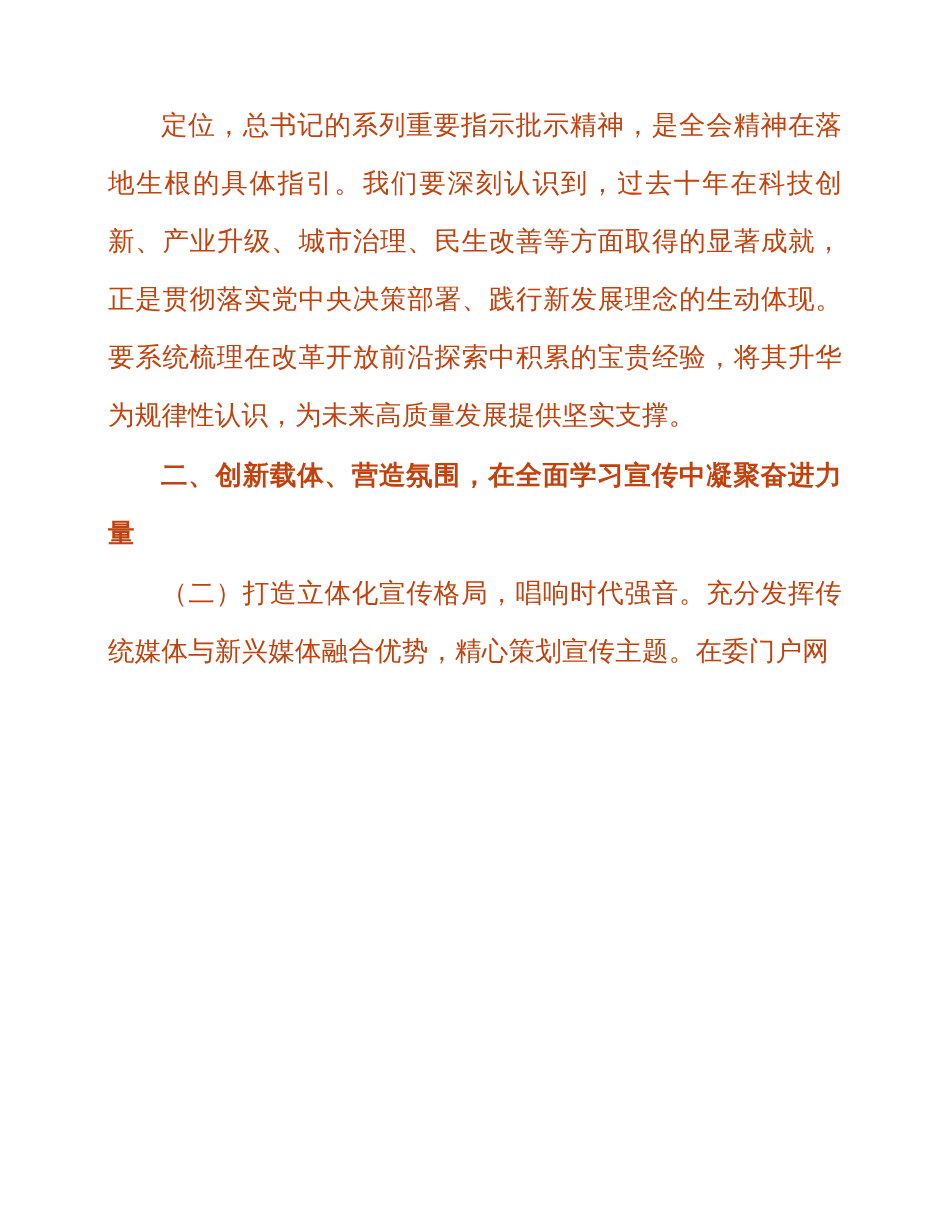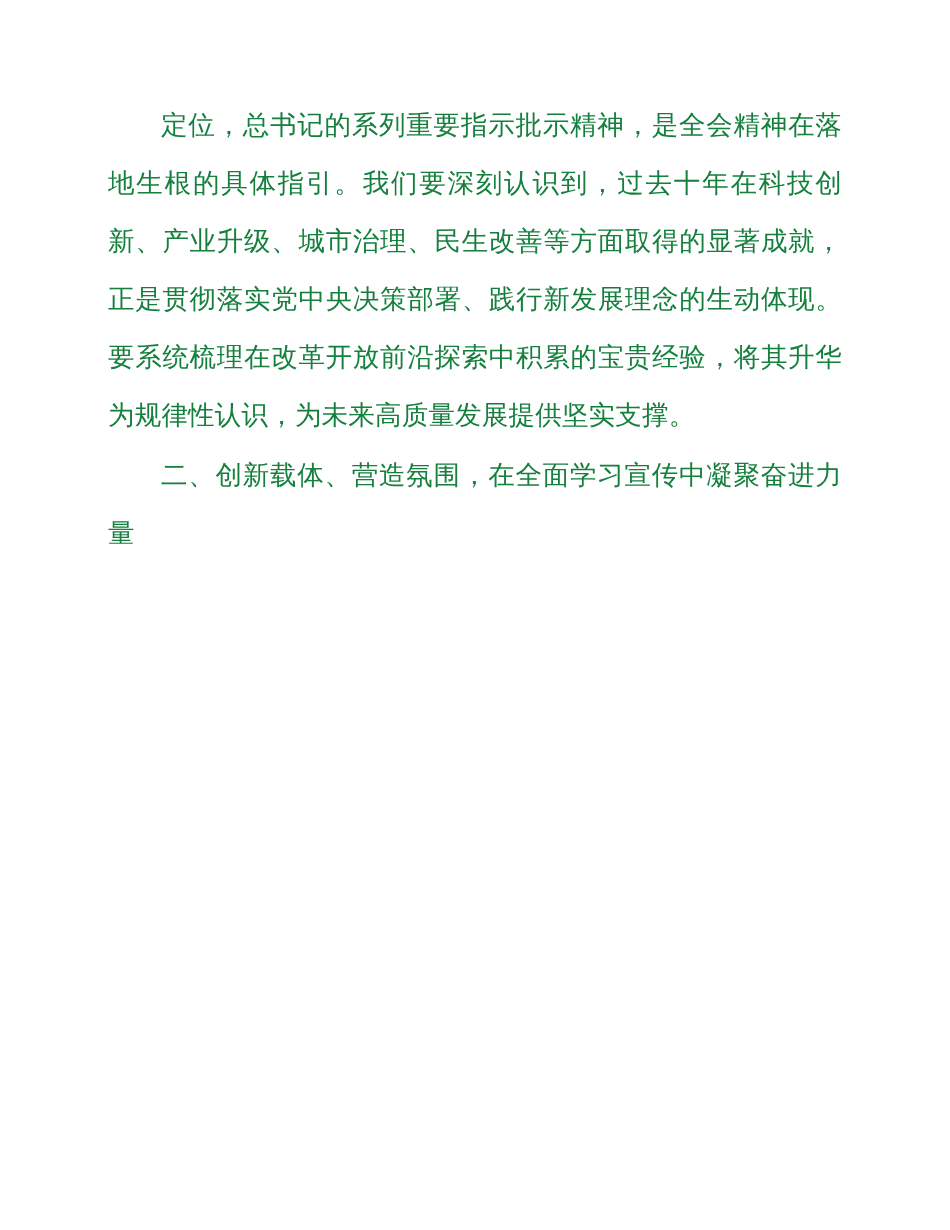--- a/index.html
+++ b/index.html
@@ -15,41 +15,42 @@
     height: 1230px;
     background: #ffffff;
     box-sizing: border-box;
     padding: 96px 108px 60px 108px;
     position: relative;
     overflow: hidden;
   }
   .doc-body {
     font-size: 26.5px;
     line-height: 58px;
-    color: #15803d;
+    color: #c2410c;
     text-align: justify;
     text-justify: inter-ideograph;
     letter-spacing: 0.2px;
   }
   p {
     margin: 0;
     padding: 0;
   }
   .para {
     text-indent: 2em;
   }
   .heading {
     text-indent: 2em;
-    font-weight: normal;
+    font-weight: bold;
   }
   .gap-top {
     margin-top: 2px;
   }
 </style>
 </head>
 <body>
 
 <div class="page">
   <div class="doc-body">
     <p class="para">定位，总书记的系列重要指示批示精神，是全会精神在落地生根的具体指引。我们要深刻认识到，过去十年在科技创新、产业升级、城市治理、民生改善等方面取得的显著成就，正是贯彻落实党中央决策部署、践行新发展理念的生动体现。要系统梳理在改革开放前沿探索中积累的宝贵经验，将其升华为规律性认识，为未来高质量发展提供坚实支撑。</p>
     <p class="heading gap-top">二、创新载体、营造氛围，在全面学习宣传中凝聚奋进力量</p>
+    <p class="para gap-top">（二）打造立体化宣传格局，唱响时代强音。充分发挥传统媒体与新兴媒体融合优势，精心策划宣传主题。在委门户网</p>
   </div>
 </div>
 
 </body></html>

